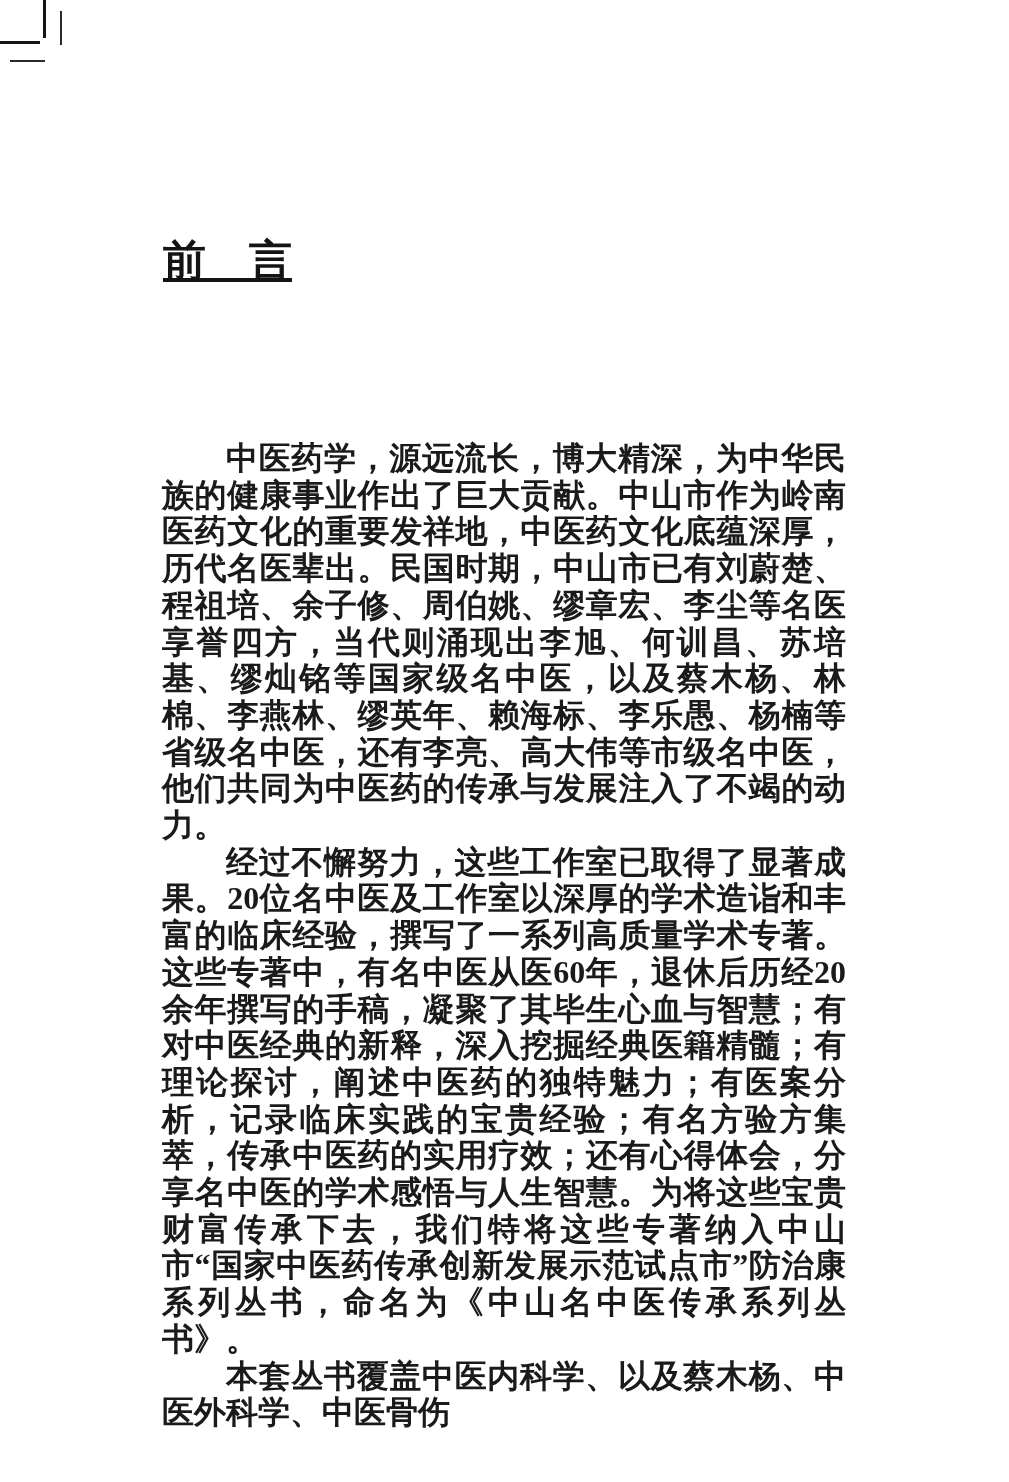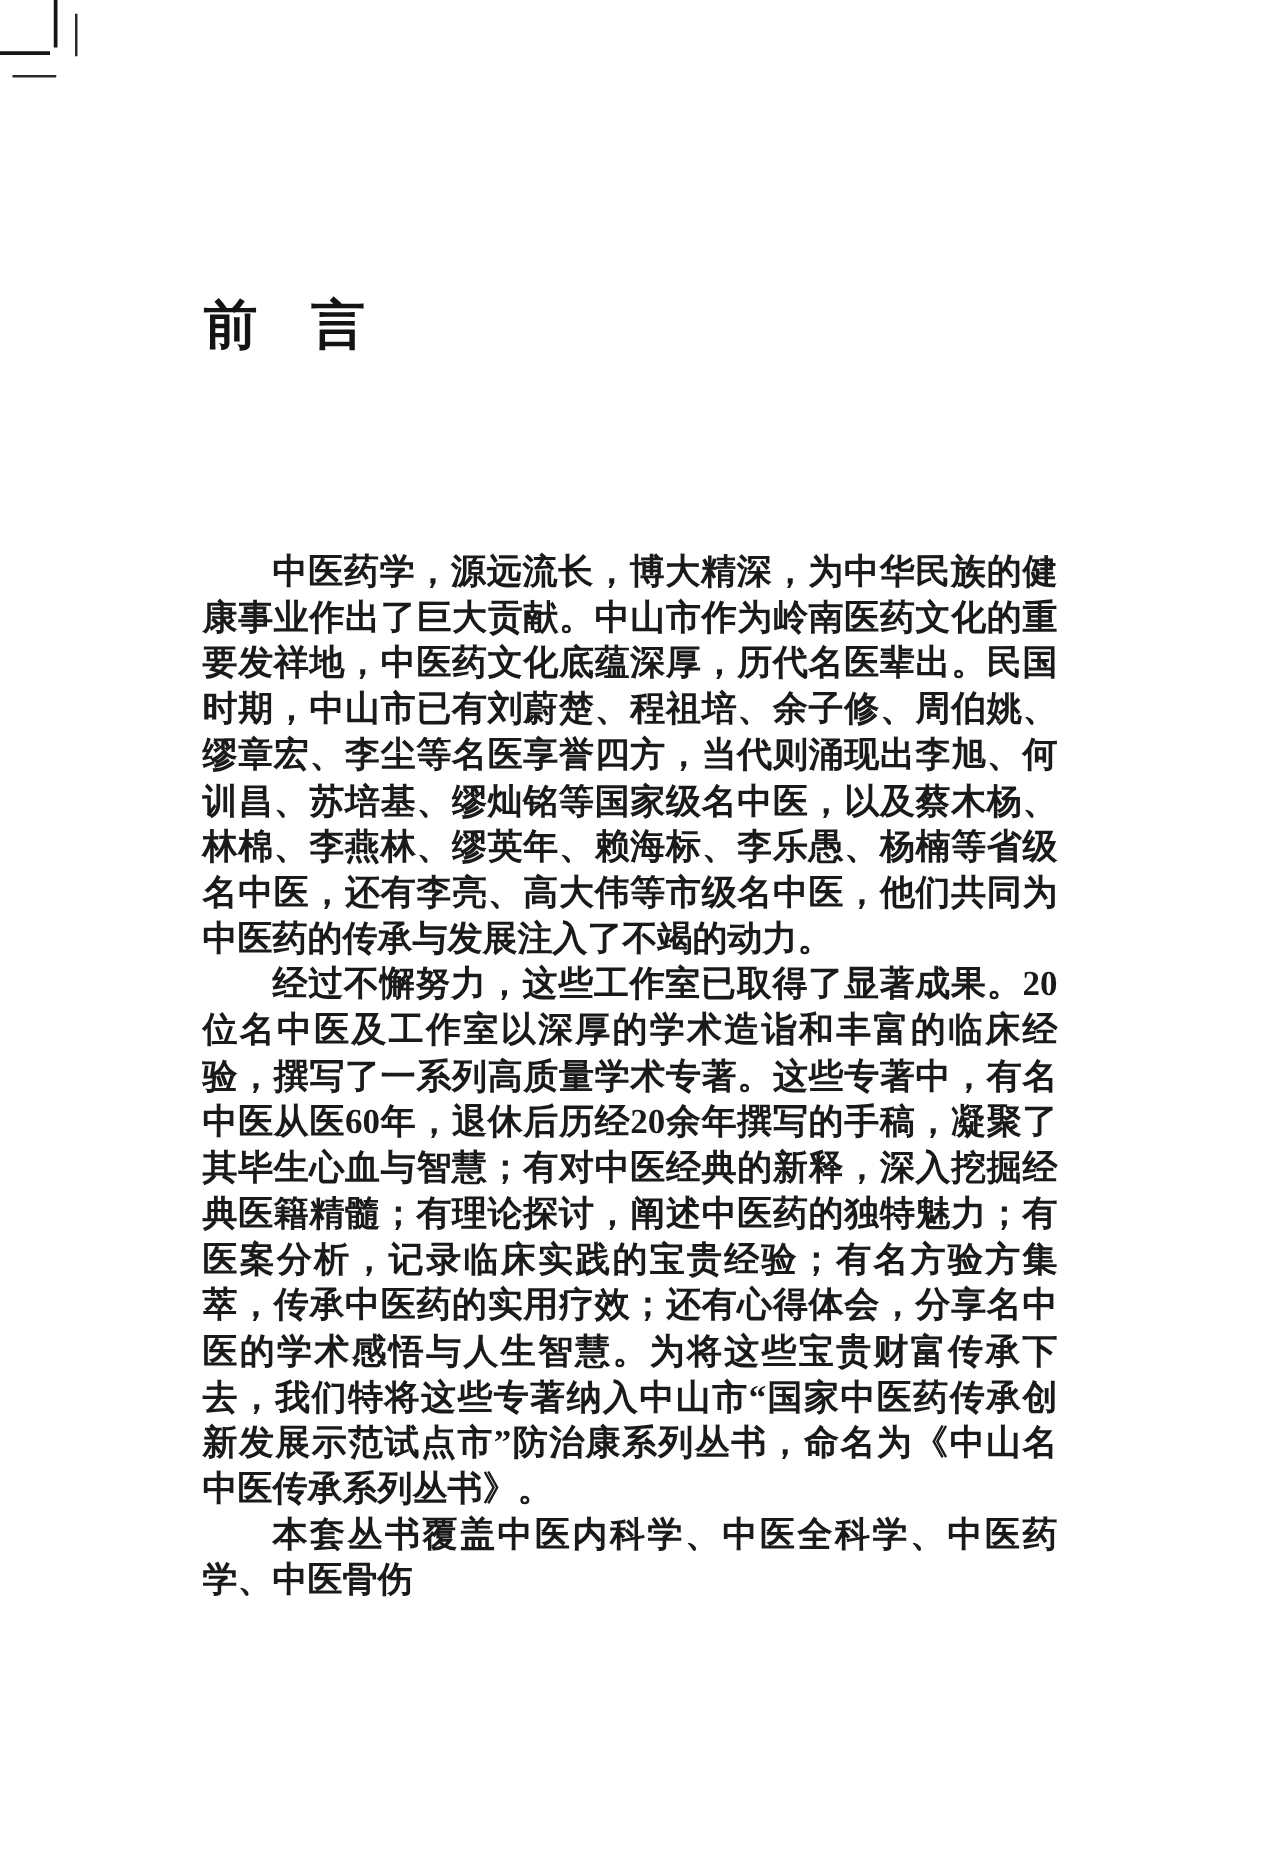--- a/index.html
+++ b/index.html
@@ -32,27 +32,28 @@
   .preface-title {
     position: absolute;
     left: 163px;
     top: 208px;
     font-size: 43px;
     line-height: 1.1;
     font-weight: bold;
     color: #141414;
     letter-spacing: 0;
     white-space: pre;
+    text-decoration: underline;
   }
   .body-text {
     position: absolute;
     left: 162px;
     top: 440px;
     width: 684px;
-    font-size: 28px;
+    font-size: 32px;
     line-height: 36.7px;
     font-weight: 600;
     text-align: justify;
     color: #1a1a1a;
   }
   .body-text p {
     margin: 0;
     padding: 0;
     text-indent: 2em;
     text-justify: inter-character;
@@ -86,16 +87,16 @@
     
     
     
   </div>
 
   <h1 class="preface-title">前　言</h1>
 
   <div class="body-text">
     <p>中医药学，源远流长，博大精深，为中华民族的健康事业作出了巨大贡献。中山市作为岭南医药文化的重要发祥地，中医药文化底蕴深厚，历代名医辈出。民国时期，中山市已有刘蔚楚、程祖培、余子修、周伯姚、缪章宏、李尘等名医享誉四方，当代则涌现出李旭、何训昌、苏培基、缪灿铭等国家级名中医，以及蔡木杨、林棉、李燕林、缪英年、赖海标、李乐愚、杨楠等省级名中医，还有李亮、高大伟等市级名中医，他们共同为中医药的传承与发展注入了不竭的动力。</p>
     <p>经过不懈努力，这些工作室已取得了显著成果。20位名中医及工作室以深厚的学术造诣和丰富的临床经验，撰写了一系列高质量学术专著。这些专著中，有名中医从医60年，退休后历经20余年撰写的手稿，凝聚了其毕生心血与智慧；有对中医经典的新释，深入挖掘经典医籍精髓；有理论探讨，阐述中医药的独特魅力；有医案分析，记录临床实践的宝贵经验；有名方验方集萃，传承中医药的实用疗效；还有心得体会，分享名中医的学术感悟与人生智慧。为将这些宝贵财富传承下去，我们特将这些专著纳入中山市“国家中医药传承创新发展示范试点市”防治康系列丛书，命名为《中山名中医传承系列丛书》。</p>
-    <p>本套丛书覆盖中医内科学、中医全科学、中医药学、中医骨伤</p>
+    <p>本套丛书覆盖中医内科学、以及蔡木杨、中医外科学、中医骨伤</p>
   </div>
 
 </div>
 
 </body></html>

